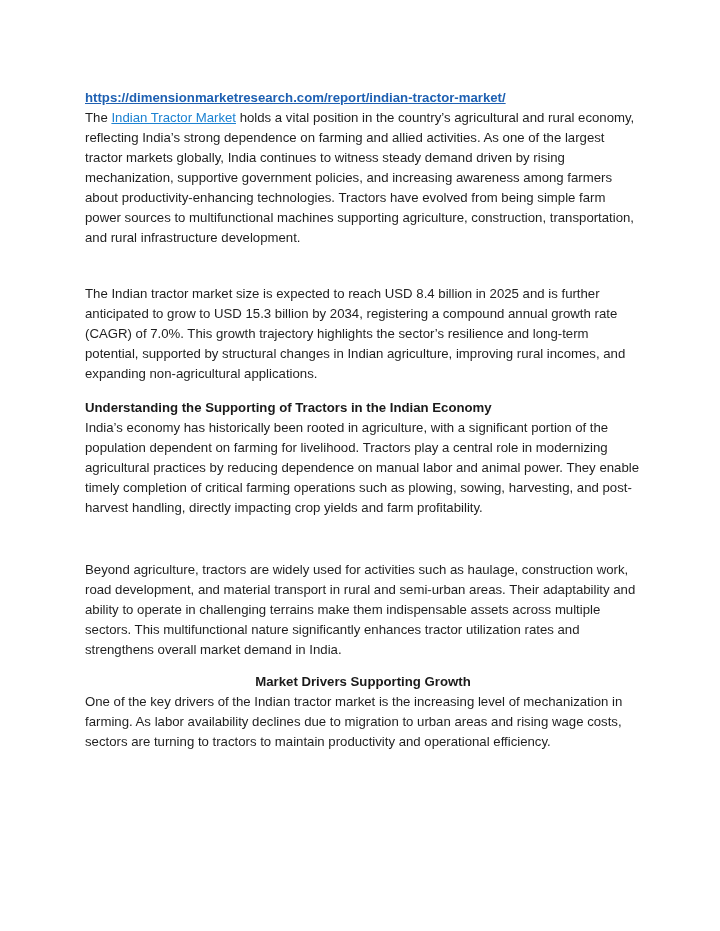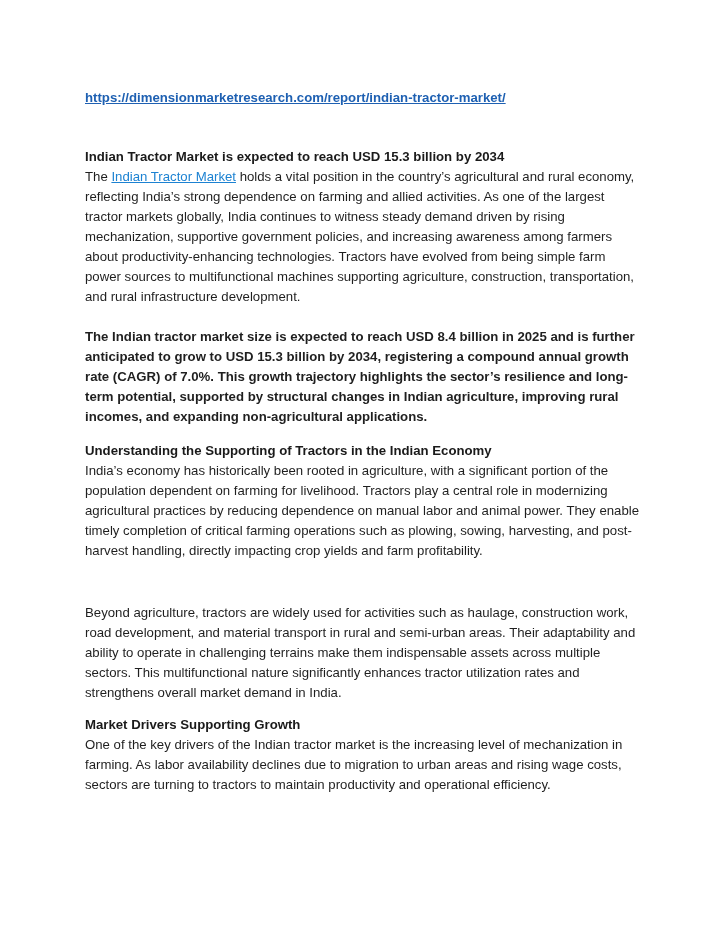--- a/index.html
+++ b/index.html
@@ -33,40 +33,39 @@
   .headline {
     margin-top: 39px;
     font-weight: 700;
     color: #1a1a1a;
   }
   .section-heading {
     font-weight: 700;
     color: #1a1a1a;
   }
   .mt-heading-lg { margin-top: 37px; }
-  .mt-para { margin-top: 20px; font-weight: bold; }
+  .mt-para { margin-top: 36px; }
   .mt-heading-sm { margin-top: 14px; }
   .mt-para-lg { margin-top: 42px; }
-  .mt-heading-xs { margin-top: 12px; }
+  .mt-heading-xs { margin-top: 12px; text-align: center; }
   .inline-link {
     color: #1c82d2;
     font-weight: 400;
     text-decoration: underline;
     cursor: pointer;
   }
 </style>
 </head>
 <body>
 
 <div class="page">
   <div class="content">
 
     <p class="txt doc-url"><span class="link">https://dimensionmarketresearch.com/report/indian-tractor-market/</span></p>
 
-    <p class="txt headline">Indian Tractor Market is expected to reach USD 15.3 billion by 2034</p>
 
 
     <p class="txt"><span>The </span><span class="inline-link">Indian Tractor Market</span><span> holds a vital position in the country’s agricultural and rural economy, reflecting India’s strong dependence on farming and allied activities. As one of the largest tractor markets globally, India continues to witness steady demand driven by rising mechanization, supportive government policies, and increasing awareness among farmers about productivity-enhancing technologies. Tractors have evolved from being simple farm power sources to multifunctional machines supporting agriculture, construction, transportation, and rural infrastructure development.</span></p>
 
     <p class="txt mt-para">The Indian tractor market size is expected to reach USD 8.4 billion in 2025 and is further anticipated to grow to USD 15.3 billion by 2034, registering a compound annual growth rate (CAGR) of 7.0%. This growth trajectory highlights the sector’s resilience and long-term potential, supported by structural changes in Indian agriculture, improving rural incomes, and expanding non-agricultural applications.</p>
 
     <p class="txt section-heading mt-heading-sm">Understanding the Supporting of Tractors in the Indian Economy</p>
 
     <p class="txt">India’s economy has historically been rooted in agriculture, with a significant portion of the population dependent on farming for livelihood. Tractors play a central role in modernizing agricultural practices by reducing dependence on manual labor and animal power. They enable timely completion of critical farming operations such as plowing, sowing, harvesting, and post-harvest handling, directly impacting crop yields and farm profitability.</p>
 

